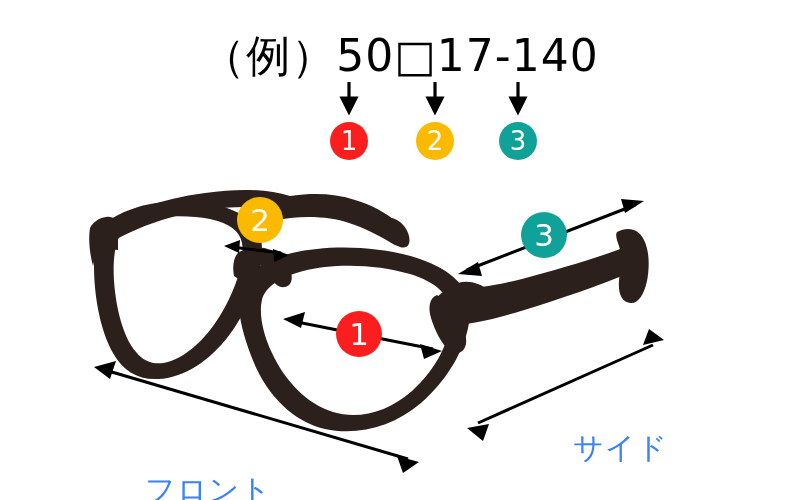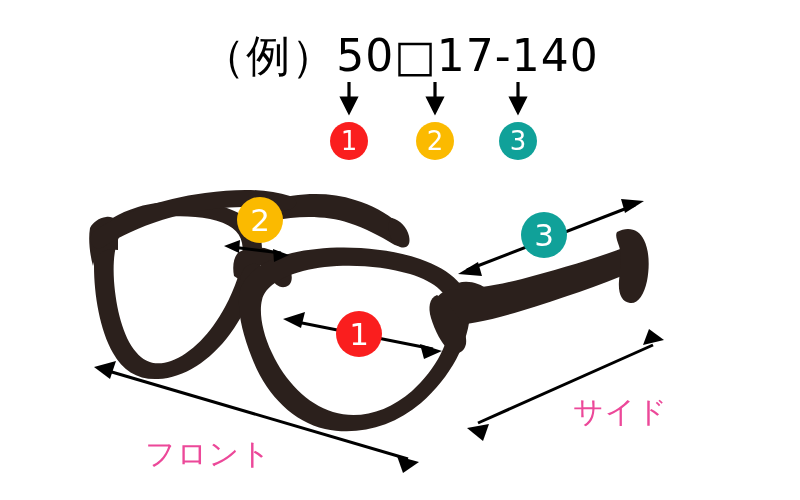--- a/index.html
+++ b/index.html
@@ -50,24 +50,25 @@
     user-select: none;
   }
   .badge-top { width: 38px; height: 38px; font-size: 26px; }
   .badge-1 { background: #fa1e1e; }
   .badge-2 { background: #fbba00; }
   .badge-3 { background: #10a199; }
   .badge-scene { width: 46px; height: 46px; font-size: 31px; }
   .jp-label {
     position: absolute;
     font-size: 30px;
-    color: #ec4899;
+    color: #3b82f6;
     font-family: "DejaVu Sans", "Liberation Sans", sans-serif;
     letter-spacing: 1px;
     white-space: nowrap;
+    margin-top: 36px;
   }
 </style>
 </head>
 <body>
 
 <div id="stage">
 
   <div class="formula-text">（例）50□17-140</div>
 
   <svg class="layer" viewBox="0 0 800 500">

